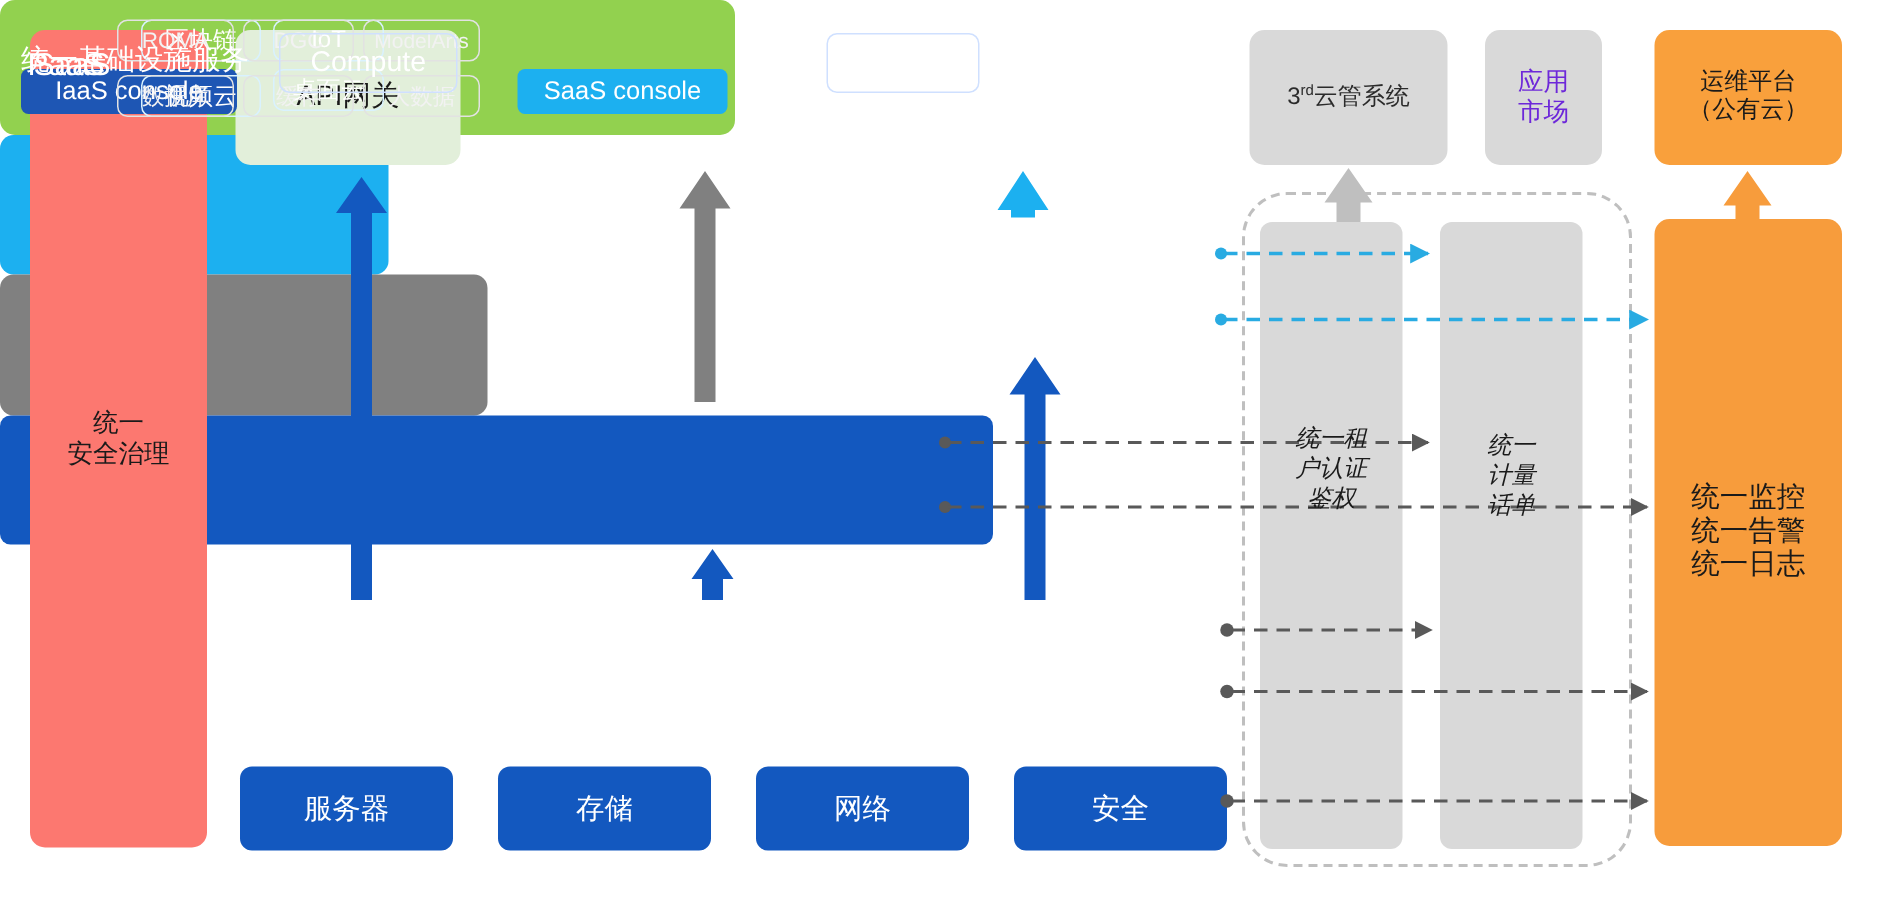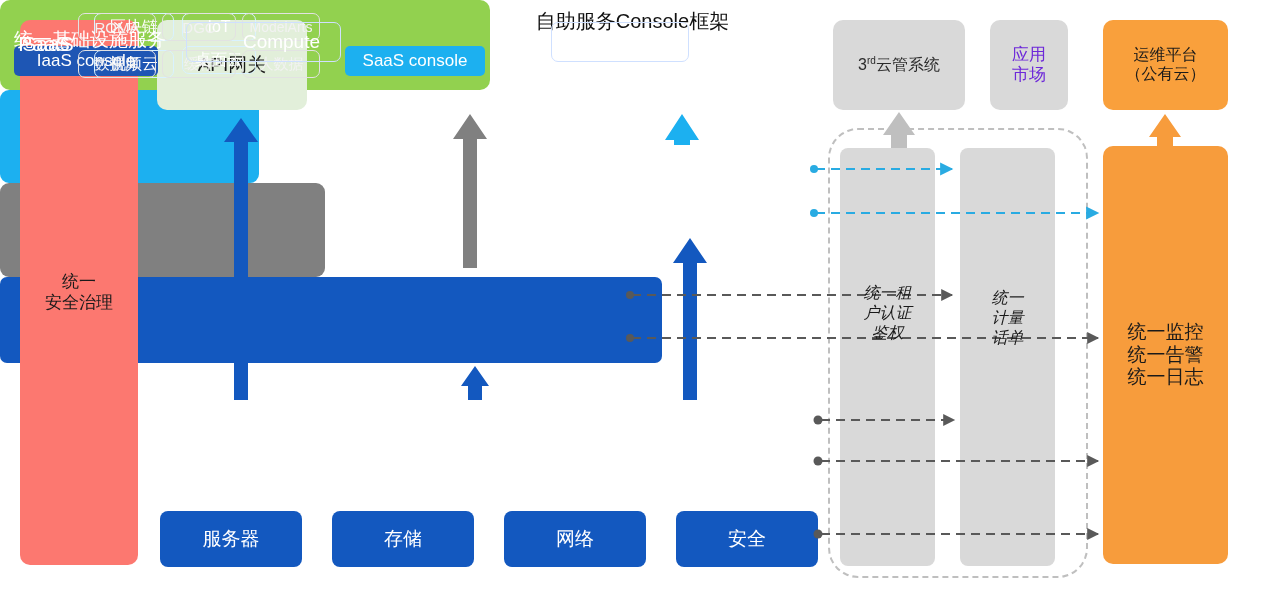--- a/index.html
+++ b/index.html
@@ -46,21 +46,21 @@
   #pc-roma{left:78px;top:13px;width:76px;}
   #pc-dgc{left:162px;top:13px;width:72px;}
   #pc-model{left:242px;top:13px;width:76px;font-size:14px;}
   #pc-db{left:78px;top:50px;width:76px;}
   #pc-cache{left:162px;top:50px;width:72px;}
   #pc-bigdata{left:242px;top:50px;width:76px;}
 
   
   #infra-bar{left:158px;top:400px;width:662px;height:86px;background:#1358BF;border-radius:7px;}
   #infra-label{position:absolute;left:14px;top:27px;color:#fff;font-size:19px;}
-  .ich{position:absolute;top:22px;height:38px;border:1.7px solid #cfe0ff;border-radius:7px;display:flex;align-items:center;justify-content:center;color:#fff;font-size:19px;padding-left:36px;}
+  .ich{position:absolute;top:22px;height:38px;border:1.7px solid #cfe0ff;border-radius:7px;display:flex;align-items:center;justify-content:center;color:#fff;font-size:19px;}
   #ic-compute{left:186px;width:117px;}
   #ic-storage{left:310px;width:112px;}
   #ic-network{left:429px;width:115px;}
   #ic-cce{left:551px;width:100px;}
 
   
   .hw{position:absolute;top:511px;height:56px;background:#1358BF;color:#fff;font-size:19px;border-radius:8px;display:flex;align-items:center;justify-content:center;}
   #hw-server{left:160px;width:142px;}
   #hw-storage{left:332px;width:142px;}
   #hw-network{left:504px;width:142px;}
@@ -86,21 +86,20 @@
 <div class="box" id="sec-gov">
   <span style="white-space:pre-line">统一
 安全治理</span>
 </div>
 
 <div class="box" id="api-gw">
   <span>API网关</span>
 </div>
 
 <div id="console-frame">
-  <div id="console-title">自助服务Console框架</div>
   <div class="cchip" id="chip-iaas">
     <span>IaaS console</span>
   </div>
   <div class="cchip" id="chip-saas">
     <span>SaaS console</span>
   </div>
 </div>
 
 <div class="box" id="third-cloud">
   <span><span>3</span><sup>rd</sup><span>云管系统</span></span>

